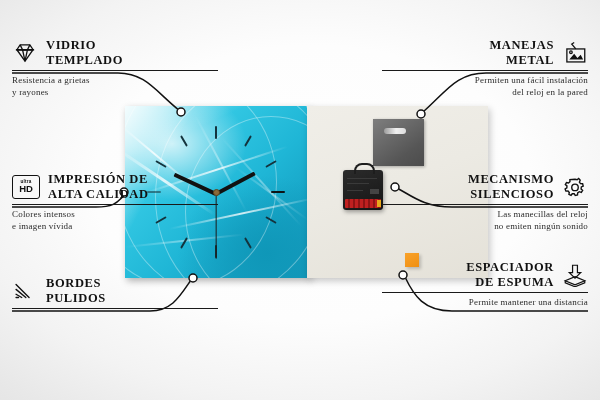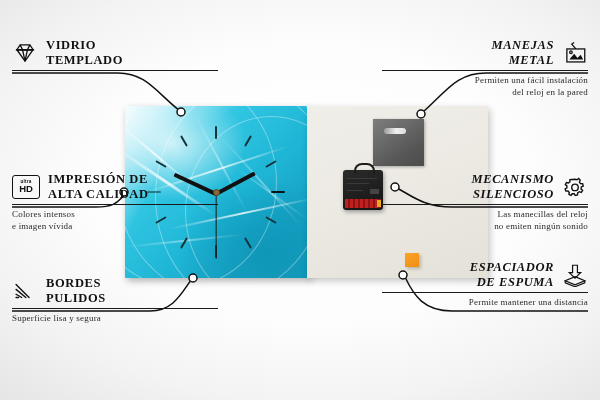--- a/index.html
+++ b/index.html
@@ -69,21 +69,21 @@
   .battery-tip{position:absolute;right:2px;bottom:3px;width:4px;height:7px;background:#e8a81c;}
   .foam{
     position:absolute;left:98px;top:147px;width:14px;height:14px;
     background:linear-gradient(150deg,#f9a22a,#ef8f12);
     box-shadow:2px 2px 3px rgba(0,0,0,.2);
   }
   
   .callout{position:absolute;width:206px;}
   .callout .head{display:flex;align-items:center;gap:8px;}
   .callout.left .head{justify-content:flex-start;}
-  .callout.right .head{justify-content:flex-end;font-style:italic;}
+  .callout.right .head{justify-content:flex-end;}
   .title{
     font-family:"Liberation Serif", serif;
     font-size:12.5px;letter-spacing:.6px;color:#111;
     font-weight:700;line-height:14.5px;text-transform:uppercase;
   }
   .callout.right .title{text-align:right;}
   .rule{height:1px;background:#1a1a1a;margin:3px 0 4px 0;}
   .desc{
     font-family:"Liberation Serif", serif;
     font-size:9px;line-height:11.5px;color:#2b2b2b;letter-spacing:.2px;
@@ -198,20 +198,24 @@
               <path d="M13 10 L19 10"></path>
         </g>
           </svg>
       </span>
       <span class="title">
         <span>VIDRIO</span><br>
         <span>TEMPLADO</span>
       </span>
     </div>
     <div class="rule"></div>
+    <div class="desc">
+      <span>Resistencia a grietas</span><br>
+      <span>y rayones</span>
+    </div>
   </div>
 
   <div class="callout left" style="left:12px;top:172px;">
     <div class="head">
       <span class="hd-box">
         <span class="hd-ultra">ultra</span>
         <span class="hd-main">HD</span>
       </span>
       <span class="title">
         <span>IMPRESIÓN DE</span><br>
@@ -236,23 +240,20 @@
               <path d="M5 22 L8 22"></path>
         </g>
           </svg>
       </span>
       <span class="title">
         <span>BORDES</span><br>
         <span>PULIDOS</span>
       </span>
     </div>
     <div class="rule"></div>
-    <div class="desc">
-      <span>Superficie lisa y segura</span>
-    </div>
   </div>
 
   <div class="callout right" style="left:382px;top:38px;">
     <div class="head">
       <span class="title">
         <span>MANEJAS</span><br>
         <span>METAL</span>
       </span>
       <span class="icon">
         <svg viewBox="0 0 32 28">

